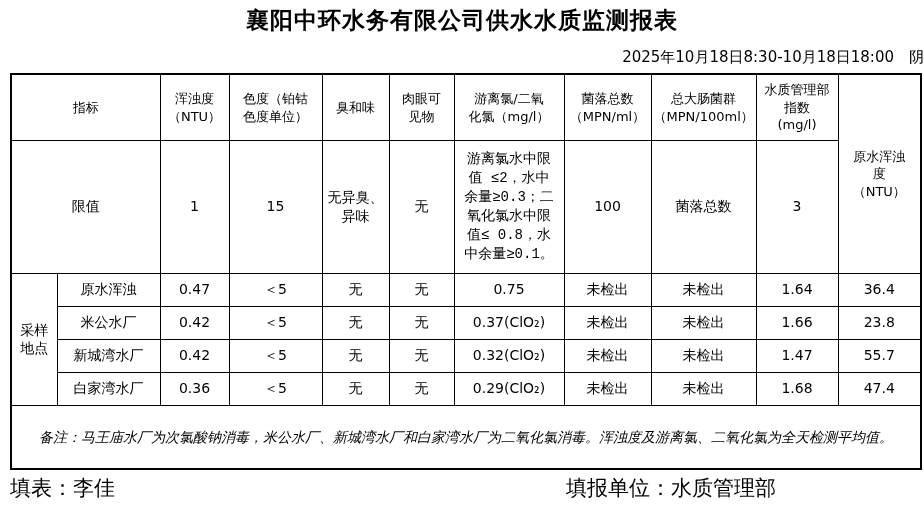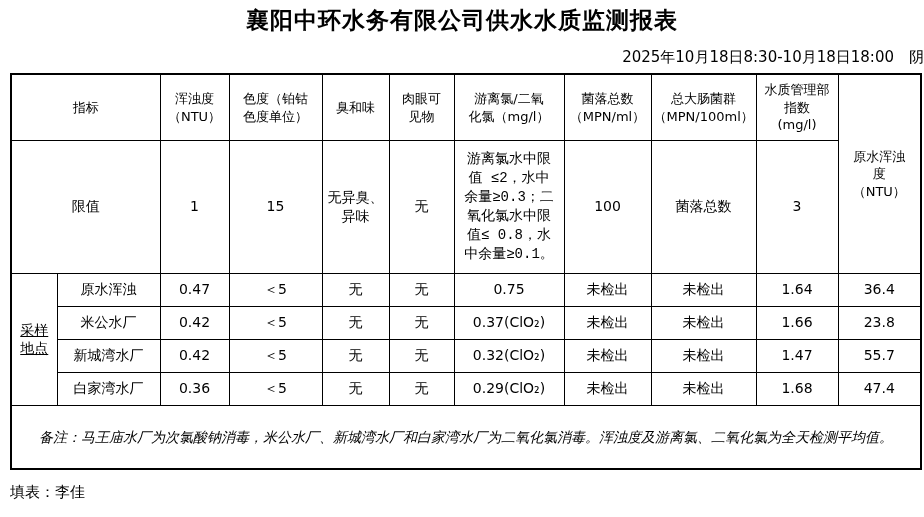--- a/index.html
+++ b/index.html
@@ -52,26 +52,25 @@
     padding: 2px 4px;
     font-family: Liberation Mono, monospace;
   }
   td.note-cell {
     text-align: left;
     font-size: 14.5px;
     line-height: 1.7;
     padding: 4px 8px;
     white-space: normal;
   }
-  td.site-label { font-size: 14px; line-height: 1.6; text-decoration: underline; }
+  td.site-label { font-size: 14px; line-height: 1.6; }
   .footer {
     position: relative;
     height: 30px;
-    margin-top: 9px;
-    font-size: 15px;
+    font-size: 21px;
   }
   .footer .prepared { position: absolute; left: 10px; top: 4px; }
   .footer .unit     { position: absolute; left: 566px; top: 4px; }
 </style>
 </head>
 <body>
 
 <div class="title">襄阳中环水务有限公司供水水质监测报表</div>
 <div class="subtitle">2025年10月18日8:30-10月18日18:00　阴</div>
 
@@ -187,13 +186,14 @@
   </tr>
 
   <tr class="r-note">
     <td colspan="11" class="note-cell">备注：马王庙水厂为次氯酸钠消毒，米公水厂、新城湾水厂和白家湾水厂为二氧化氯消毒。浑浊度及游离氯、二氧化氯为全天检测平均值。</td>
   </tr>
 </tbody>
   </table>
 
 <div class="footer">
   <span class="prepared">填表：李佳</span>
+  <span class="unit">填报单位：水质管理部</span>
 </div>
 
 </body></html>

